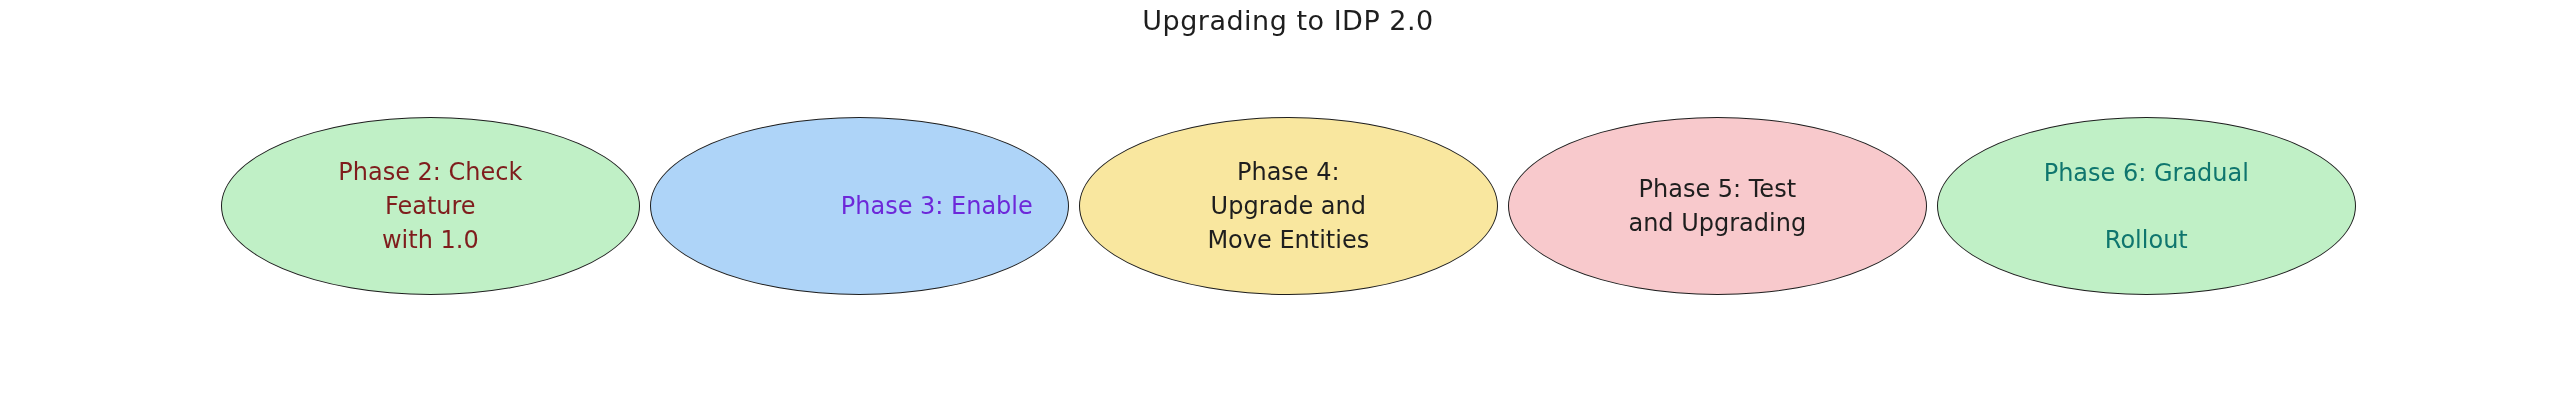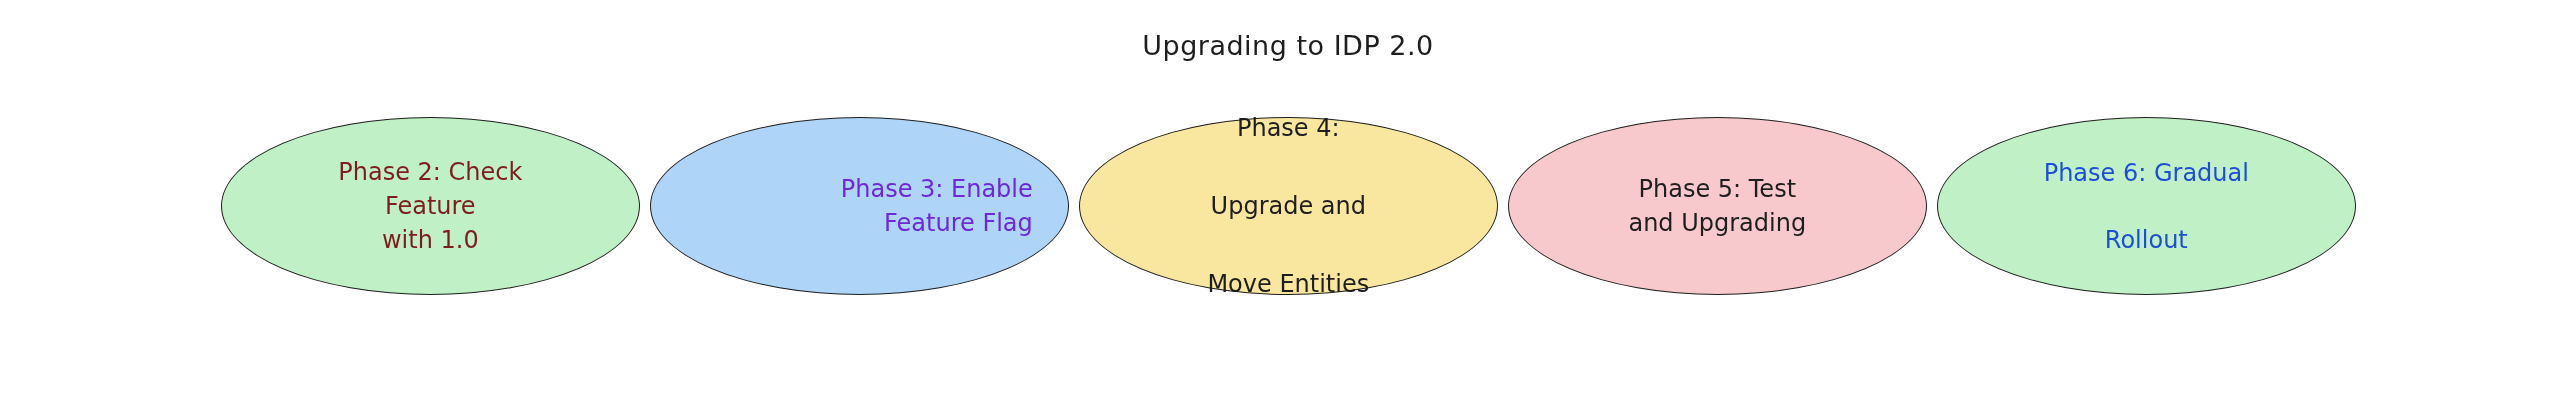--- a/index.html
+++ b/index.html
@@ -24,21 +24,20 @@
     top: 3.6px;
     width: 2576px;
     text-align: center;
     font-family: "DejaVu Sans", sans-serif;
     font-size: 27px;
     font-weight: 400;
     letter-spacing: 0.5px;
     color: #1e1e1e;
     line-height: 34px;
     white-space: nowrap;
-    margin-top: 25px;
   }
   #nodes-row {
     position: absolute;
     left: 0;
     top: 69px;
     width: 2576px;
     height: 330px;
     display: flex;
     flex-direction: row;
     align-items: flex-start;
@@ -98,41 +97,40 @@
         <div class="node-label" style="color: #7f1d1d;">
           <span class="line">Phase 2: Check</span>
           <span class="line">Feature</span>
           <span class="line">with 1.0</span>
         </div>
       </div>
       <div class="node">
         <div class="node-ellipse" style="background: rgb(174, 212, 248); border-color: rgb(30, 30, 30);"></div>
         <div class="node-label" style="color: #6d28d9; align-items: flex-end;">
           <span class="line">Phase 3: Enable</span>
-          <span class="line">Feature Flag</span>
         </div>
       </div>
       <div class="node">
         <div class="node-ellipse" style="background: rgb(249, 231, 159); border-color: rgb(30, 30, 30);"></div>
-        <div class="node-label" style="color: rgb(30, 30, 30); gap: 44px;">
+        <div class="node-label" style="color: rgb(30, 30, 30);">
           <span class="line">Phase 4:</span>
           <span class="line">Upgrade and</span>
           <span class="line">Move Entities</span>
         </div>
       </div>
       <div class="node">
         <div class="node-ellipse" style="background: rgb(248, 201, 204); border-color: rgb(30, 30, 30);"></div>
         <div class="node-label" style="color: rgb(30, 30, 30);">
           <span class="line">Phase 5: Test</span>
           <span class="line">and Upgrading</span>
         </div>
       </div>
       <div class="node">
         <div class="node-ellipse" style="background: rgb(192, 240, 198); border-color: rgb(30, 30, 30);"></div>
-        <div class="node-label" style="color: #1d4ed8; gap: 33px;">
+        <div class="node-label" style="color: #0f766e; gap: 33px;">
           <span class="line">Phase 6: Gradual</span>
           <span class="line">Rollout</span>
         </div>
       </div>
     </div>
 
 </div>
 
 
 </body></html>

